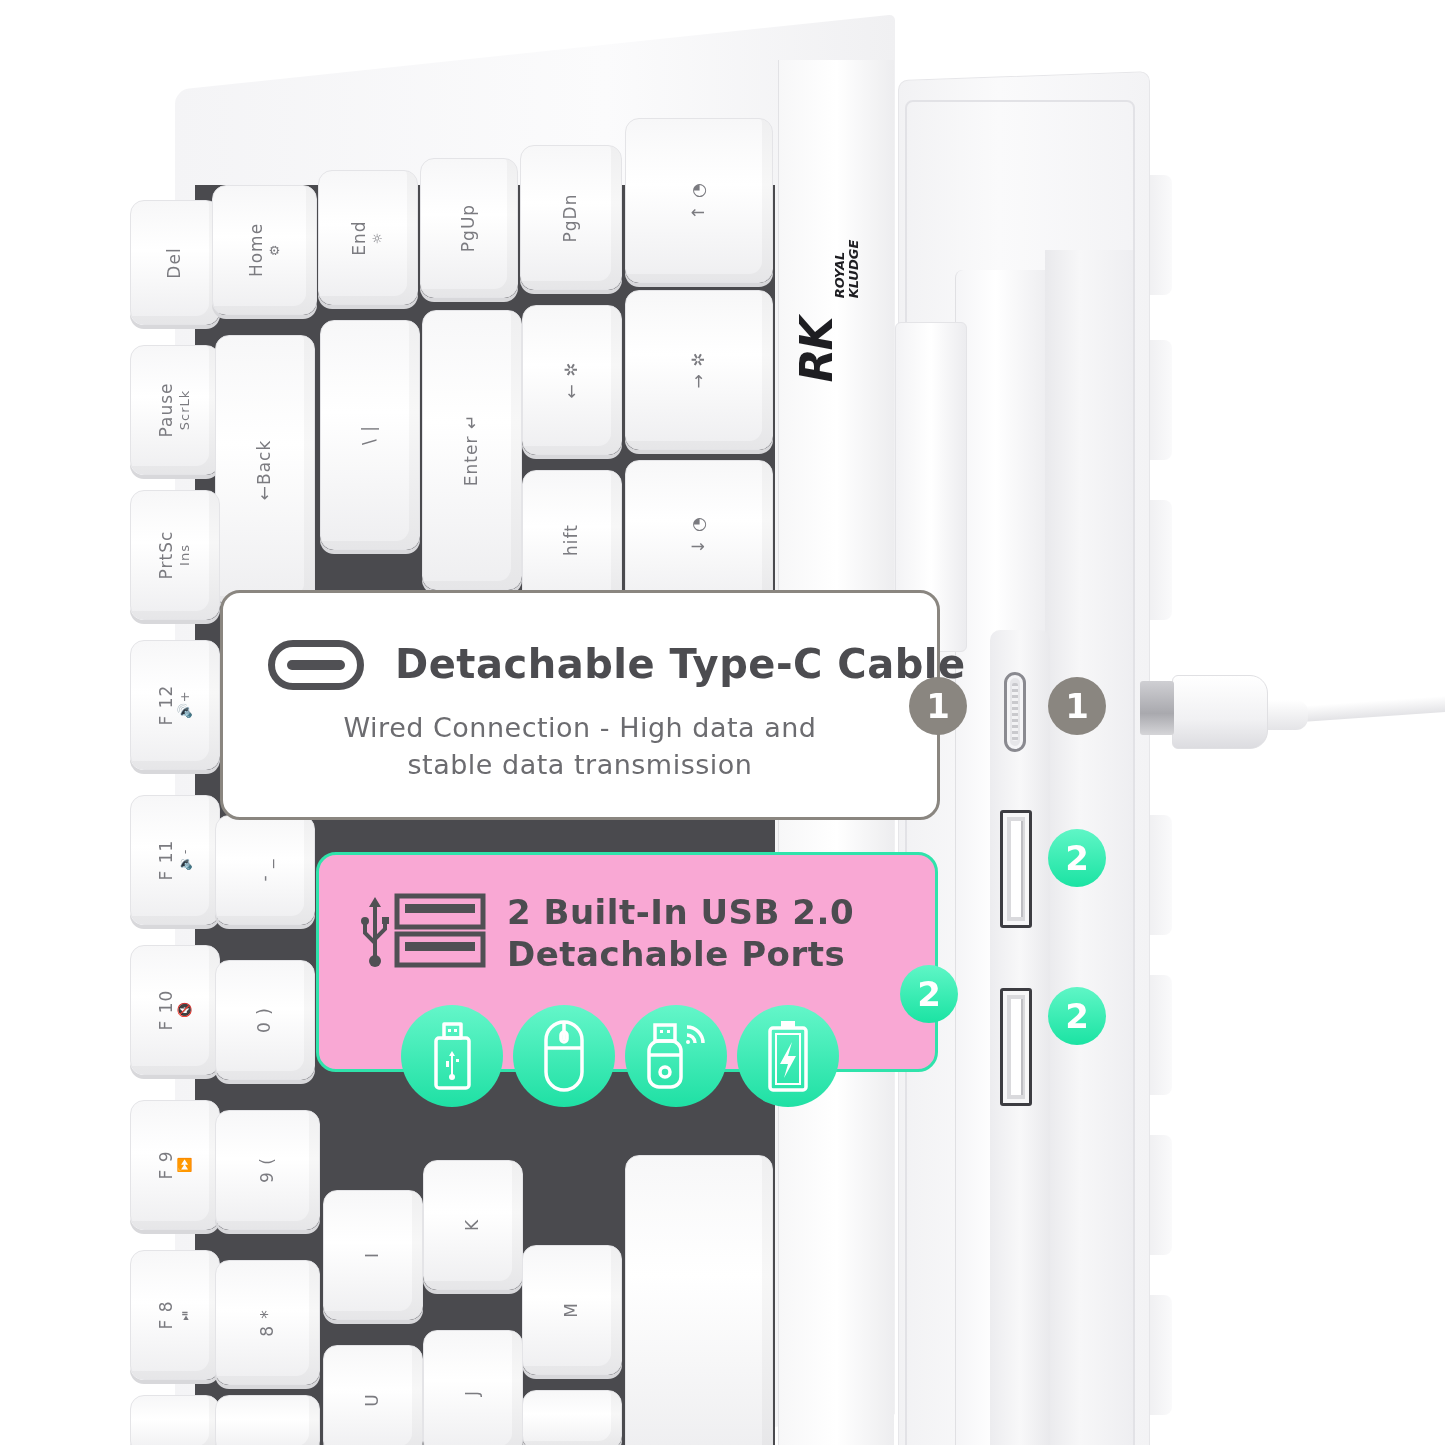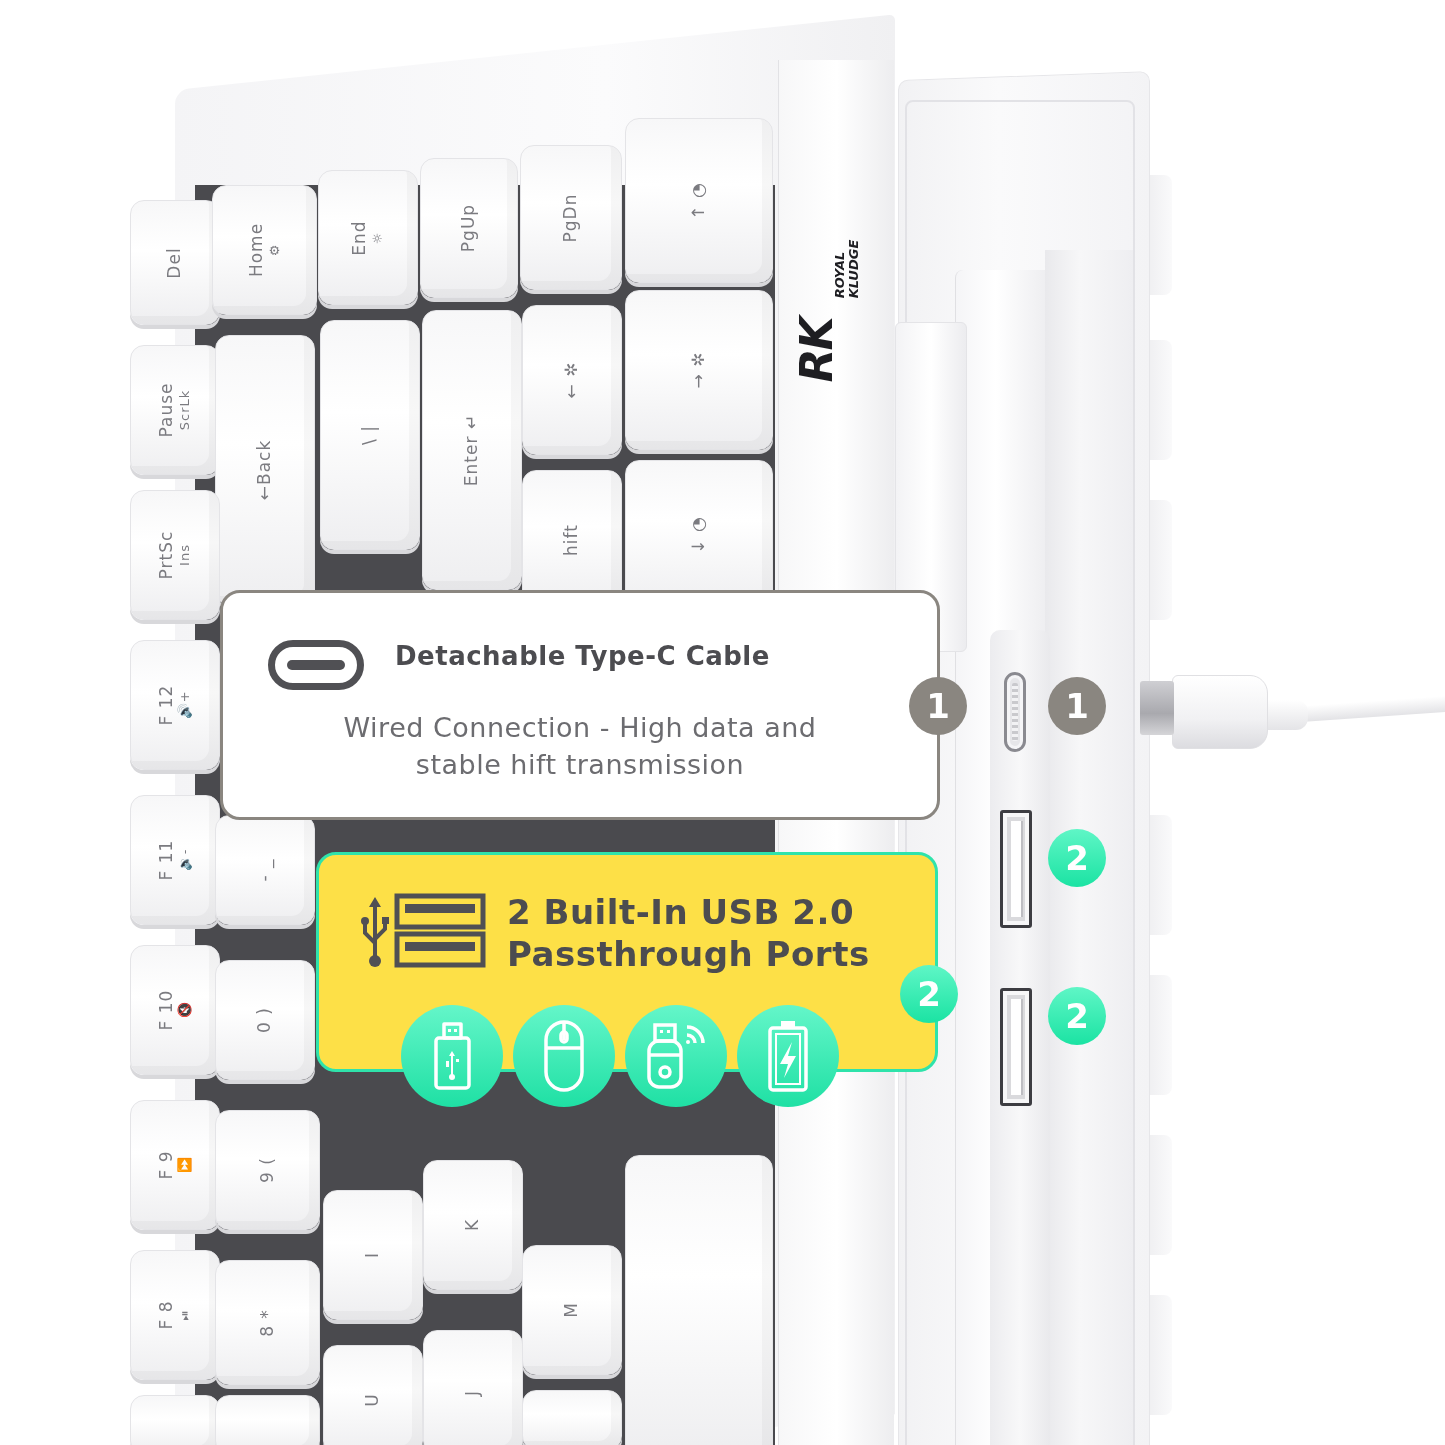--- a/index.html
+++ b/index.html
@@ -129,27 +129,27 @@
       font-size: 13px; line-height: 14px; color: #1e1e22; white-space: nowrap;
     }
 
     
     .card-typec {
       position: absolute; left: 220px; top: 590px; width: 720px; height: 230px;
       background: #ffffff; border: 3px solid #8a8680; border-radius: 20px;
     }
     .card-usb {
       position: absolute; left: 316px; top: 852px; width: 622px; height: 220px;
-      background: #fde047; border: 3px solid #2fe3ab; border-radius: 20px;
+      background: #f9a8d4; border: 3px solid #2fe3ab; border-radius: 20px;
     }
     .card-title {
       position: absolute; font-family: "DejaVu Sans", sans-serif; font-weight: bold;
       color: #4c4c50; white-space: nowrap;
     }
-    .card-typec .card-title { left: 172px; top: 48px; font-size: 26px; letter-spacing: 0.5px; }
+    .card-typec .card-title { left: 172px; top: 48px; font-size: 40px; letter-spacing: 0.5px; }
     .card-desc {
       position: absolute; left: 0; right: 0; top: 116px; text-align: center;
       font-family: "DejaVu Sans", sans-serif; font-size: 27px; line-height: 37px;
       color: #6c6c70; letter-spacing: 0.5px;
     }
     .typec-icon {
       position: absolute; left: 45px; top: 47px; width: 96px; height: 50px;
       border: 7px solid #505054; border-radius: 25px;
     }
     .typec-icon::after {
@@ -312,21 +312,21 @@
 
   <div class="badge badge-gray" style="left:1048px;top:677px;">1</div>
   <div class="badge badge-green" style="left:1048px;top:829px;">2</div>
   <div class="badge badge-green" style="left:1048px;top:987px;">2</div>
 
   <div class="card-typec">
     <div class="typec-icon"></div>
     <div class="card-title">Detachable Type-C Cable</div>
     <div class="card-desc">
       <div>Wired Connection - High data and</div>
-      <div>stable hift transmission</div>
+      <div>stable data transmission</div>
     </div>
   </div>
   <div class="badge badge-gray" style="left:909px;top:677px;">1</div>
 
   <div class="card-usb">
     <svg class="usb-card-icon" viewBox="0 0 128 75">
       <g fill="#505054">
         <polygon points="16,4 10,14 14,14 14,56 18,56 18,14 22,14"></polygon>
         <rect x="14" y="30" width="4" height="40"></rect>
         <circle cx="16" cy="68" r="6"></circle>
@@ -335,21 +335,21 @@
         <path d="M16 46 L26 36 L26 28" stroke="#505054" stroke-width="4" fill="none"></path>
         <rect x="23" y="24" width="7" height="7"></rect>
         <rect x="38" y="3" width="86" height="31" fill="none" stroke="#505054" stroke-width="5"></rect>
         <rect x="46" y="11" width="70" height="9"></rect>
         <rect x="38" y="41" width="86" height="31" fill="none" stroke="#505054" stroke-width="5"></rect>
         <rect x="46" y="49" width="70" height="9"></rect>
       </g>
     </svg>
     <div class="card-title">
       <div>2 Built-In USB 2.0</div>
-      <div>Passthrough Ports</div>
+      <div>Detachable Ports</div>
     </div>
     <div class="feature-row">
       <div class="feature-circle">
         <svg width="60" height="70" viewBox="0 0 60 70">
             <g fill="none" stroke="#fff" stroke-width="3.5" stroke-linejoin="round">
           <rect x="22" y="3" width="17" height="14"></rect>
               <rect x="14" y="17" width="33" height="50" rx="3"></rect>
             </g>
           <g fill="#fff">
               <rect x="26" y="8" width="3" height="3"></rect>

